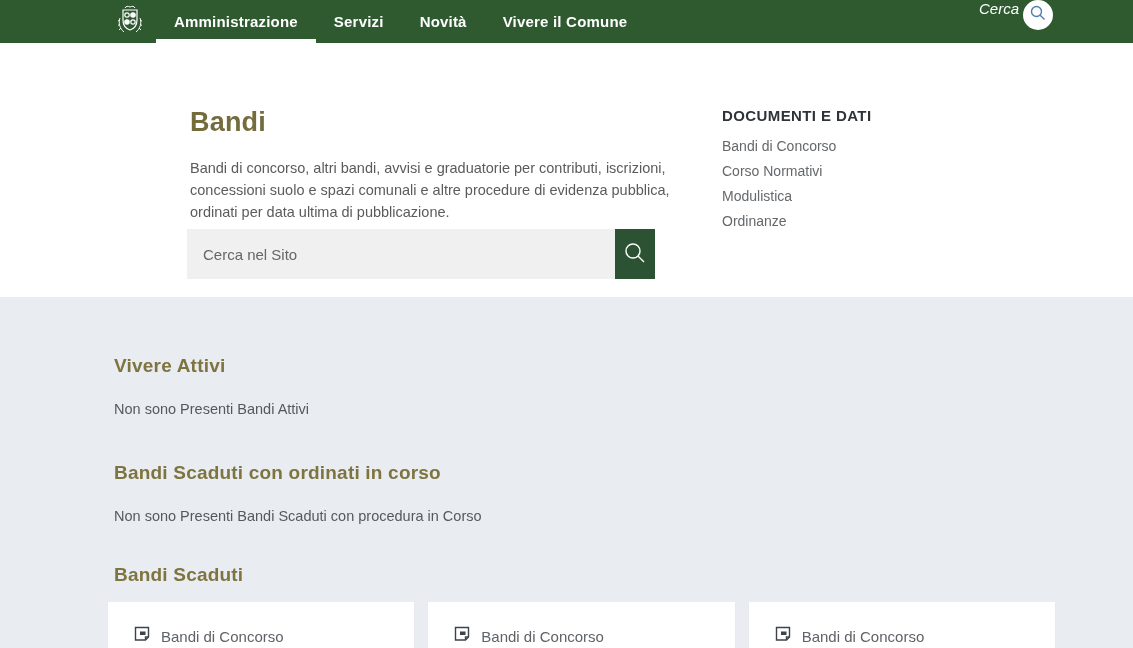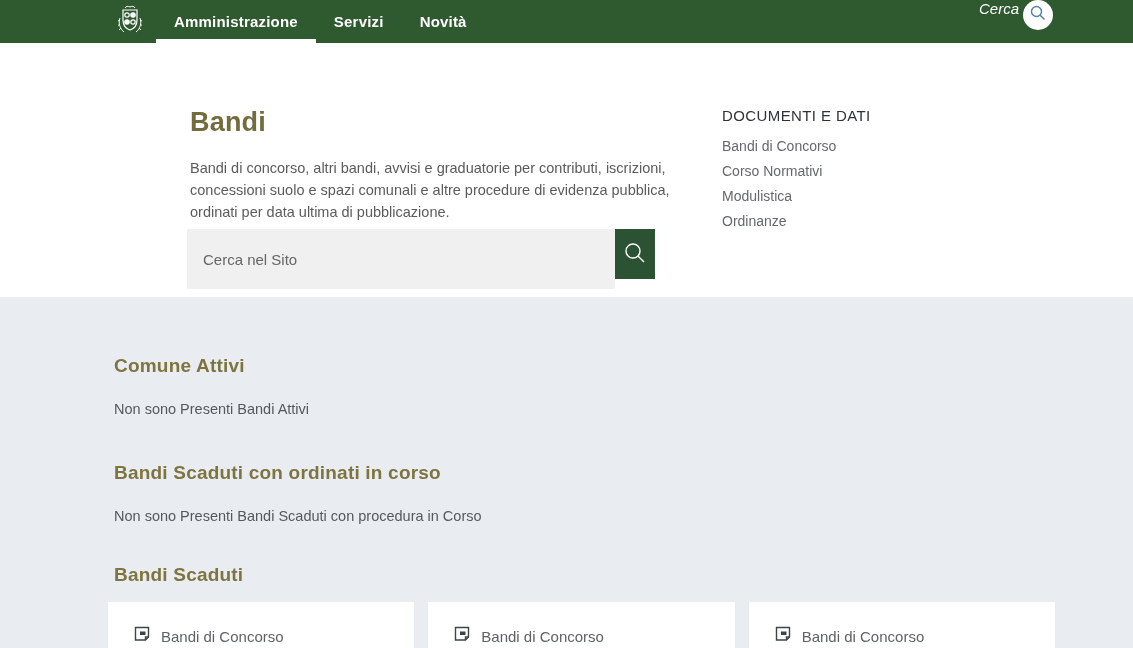--- a/index.html
+++ b/index.html
@@ -19,30 +19,30 @@
   .nav-search-label { color:#fff; font-size:15px; }
   .nav-search-circle { width:30px; height:30px; border-radius:50%; background:#fff;
     display:flex; align-items:center; justify-content:center; cursor:pointer; }
 
   
   .hero { background:#fff; height:254px; position:relative;border-radius:7px; }
   .hero-title { position:absolute; left:190px; top:64px; font-size:27px; font-weight:700;
     color:#756c3d; letter-spacing:.2px; }
   .hero-desc { position:absolute; left:190px; top:106px; width:522px; font-size:14.5px;
     line-height:22px; color:#5b5b5b;margin-top:8px; }
-  .searchbar { position:absolute; left:187px; top:186px; width:468px; height:60px;
+  .searchbar { position:absolute; left:187px; top:186px; width:468px; height:50px;
     display:flex; }
   .search-input { flex:1; background:#f0f0f0; border:none; outline:none; padding:0 16px;
     font-size:15px; color:#444; font-family:"Liberation Sans", sans-serif; }
   .search-input::placeholder { color:#666; opacity:1; }
   .search-btn { width:40px; height:50px; background:#2a5233; border:none; cursor:pointer;
     display:flex; align-items:center; justify-content:center; }
 
   .doc-col { position:absolute; left:722px; top:64px; }
-  .doc-heading { font-size:15px; font-weight:400; color:#2f3338; letter-spacing:.4px;
+  .doc-heading { font-size:15px; font-weight:700; color:#2f3338; letter-spacing:.4px;
     margin-bottom:14px; }
   .doc-link { font-size:14px; color:#65686b; margin-bottom:9px; cursor:pointer; }
 
   
   .gray { background:#e9edf1; height:351px; padding:58px 0 0 114px; }
   .sec-heading { font-size:19px; font-weight:700; color:#7e7440; letter-spacing:.2px; }
   .sec-empty { font-size:14.5px; color:#55595e; margin-top:24px; }
   .gap1 { height:45px; } .gap2 { height:40px; } .gap3 { height:16px; }
 
   .cards { margin-left:-6px; width:947px; display:grid;
@@ -68,20 +68,21 @@
         <circle cx="21" cy="20" r="2.2"></circle>
         <path d="M8 16 c-2 5 0 11 4 14 M28 16 c2 5 0 11 -4 14" stroke-width="1"></path>
         <path d="M8 18 l-2 1 M8 22 l-2 1.5 M9 26 l-2 2 M28 18 l2 1 M28 22 l2 1.5 M27 26 l2 2" stroke-width="1"></path>
       </svg>
     </span>
   </div>
   <div class="nav-items">
     <div class="nav-item active">Amministrazione</div>
     <div class="nav-item">Servizi</div>
     <div class="nav-item">Novità</div>
+    <div class="nav-item">Vivere il Comune</div>
   </div>
   <div class="nav-right">
     <span class="nav-search-label">Cerca</span>
     <div class="nav-search-circle">
       <span>
         <svg width="18" height="18" viewBox="0 0 18 18" fill="none" stroke="#4c7fae" stroke-width="1.4">
           <circle cx="7.5" cy="7.5" r="5"></circle>
           <line x1="11.2" y1="11.2" x2="15.5" y2="15.5"></line>
         </svg>
       </span>
@@ -108,21 +109,21 @@
   <div class="doc-col">
     <div class="doc-heading">DOCUMENTI E DATI</div>
     <div class="doc-link">Bandi di Concorso</div>
     <div class="doc-link">Corso Normativi</div>
     <div class="doc-link">Modulistica</div>
     <div class="doc-link">Ordinanze</div>
   </div>
 </div>
 
 <div class="gray">
-  <div class="sec-heading">Comune Attivi</div>
+  <div class="sec-heading">Vivere Attivi</div>
   <div class="sec-empty">Non sono Presenti Bandi Attivi</div>
 
   <div class="gap1"></div>
   <div class="sec-heading">Bandi Scaduti con ordinati in corso</div>
   <div class="sec-empty">Non sono Presenti Bandi Scaduti con procedura in Corso</div>
 
   <div class="gap2"></div>
   <div class="sec-heading">Bandi Scaduti</div>
   <div class="gap3"></div>
 

